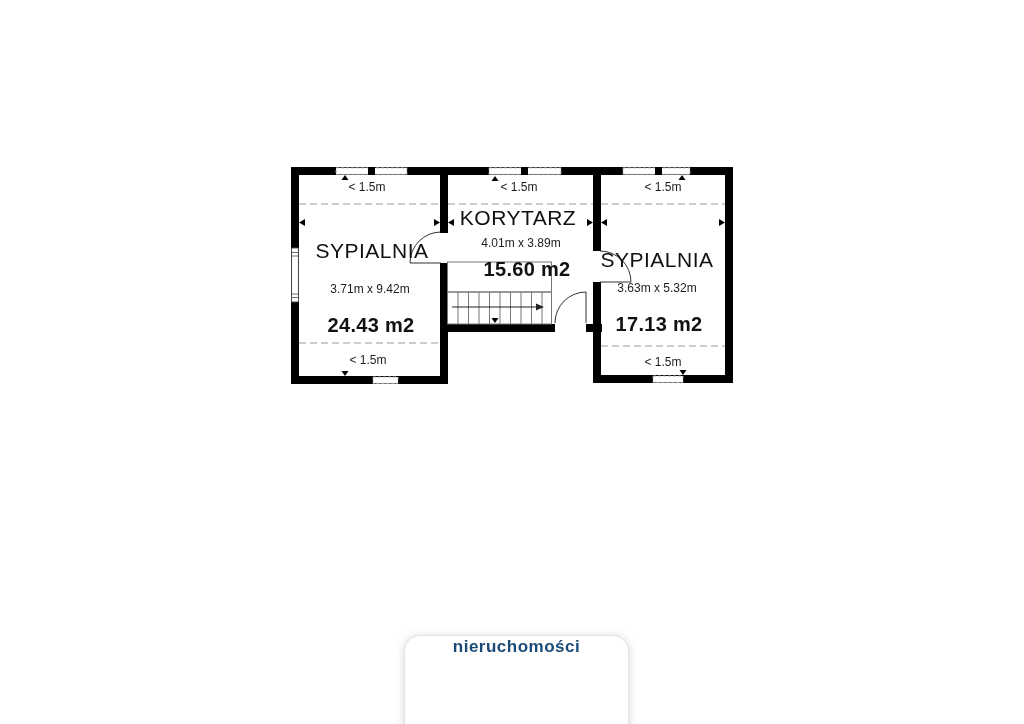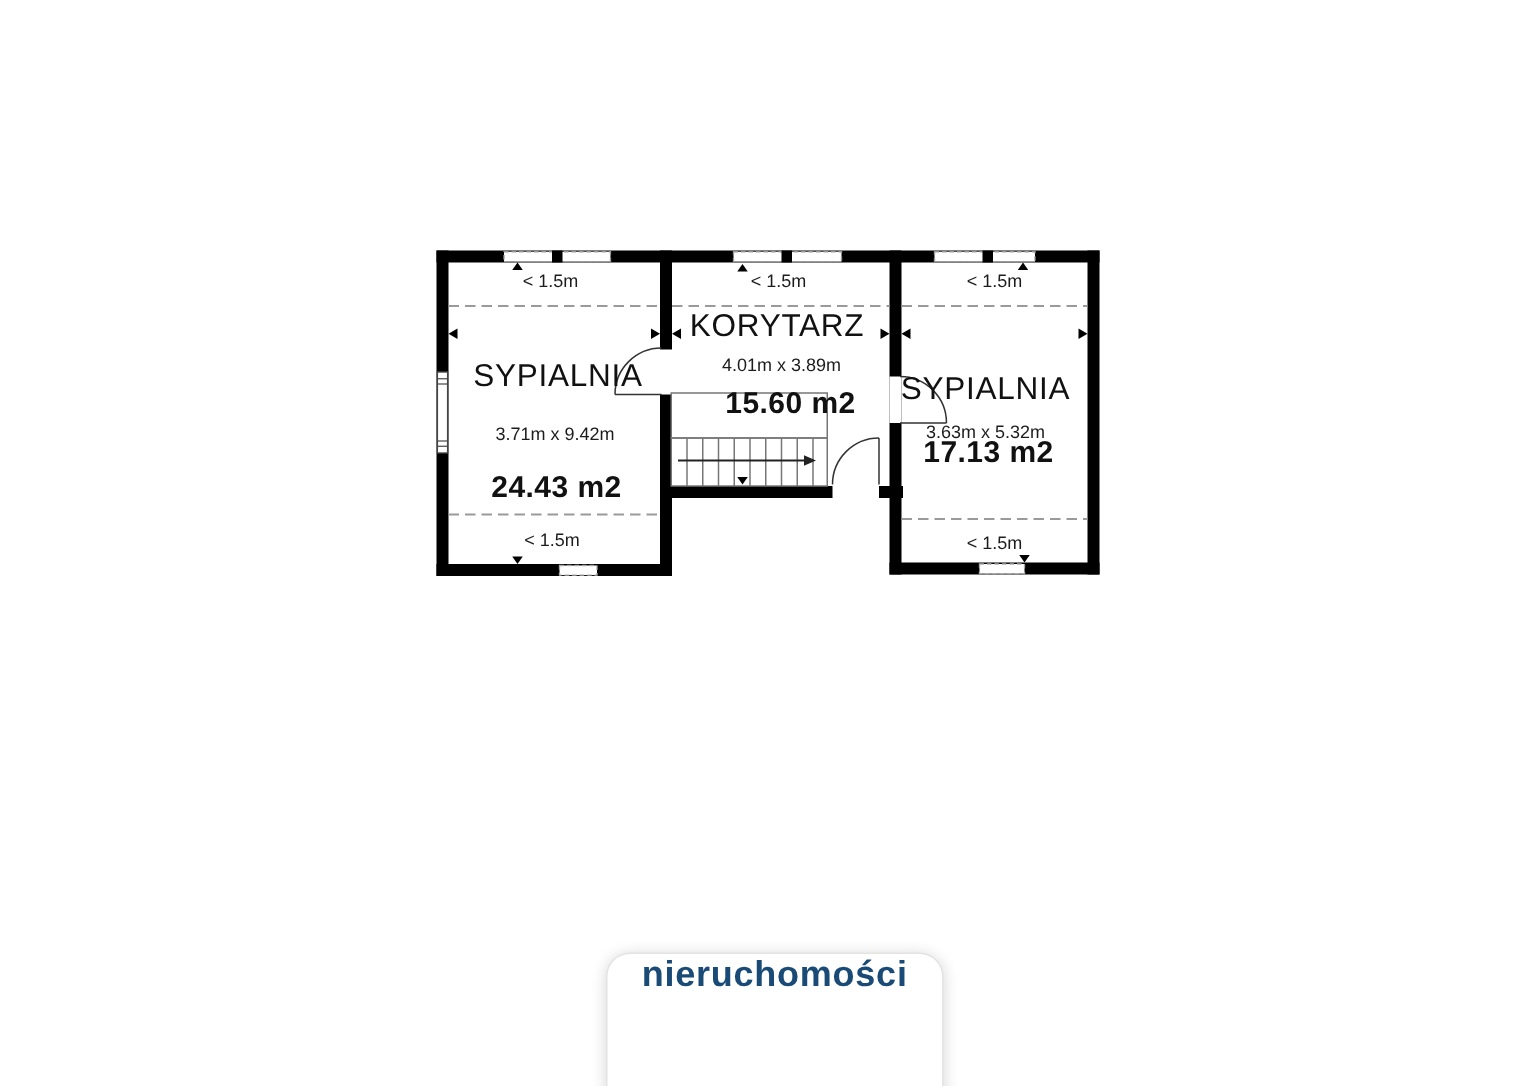--- a/index.html
+++ b/index.html
@@ -19,21 +19,21 @@
     position:absolute;left:404px;top:635px;width:223px;height:120px;
     background:#fff;border:1px solid #e3e3e3;border-radius:16px;
     box-shadow:0 1px 10px rgba(0,0,0,.16);text-align:center;
   }
   .brand{
     margin-top:17px;color:#e0182d;font-size:34px;font-weight:700;
     letter-spacing:2px;line-height:1;
   }
   .brand .reg{font-size:12px;vertical-align:14px;letter-spacing:0;}
   .tagline{
-    margin-top:2px;color:#1a4b77;font-size:24px;font-weight:700;
+    margin-top:2px;color:#1a4b77;font-size:17px;font-weight:700;
     letter-spacing:.5px;line-height:1;
   }
 </style>
 </head>
 <body>
 
 <div class="canvas">
 
   <svg class="plan-svg" width="1024" height="724" viewBox="0 0 1024 724">
 
@@ -146,20 +146,20 @@
   <div class="lbl sm" style="left:368px;top:354px">&lt; 1.5m</div>
 
   <div class="lbl sm" style="left:519px;top:181px">&lt; 1.5m</div>
   <div class="lbl room-name" style="left:518px;top:207px">KORYTARZ</div>
   <div class="lbl sm" style="left:521px;top:237px">4.01m x 3.89m</div>
   <div class="lbl room-area" style="left:527px;top:259px">15.60 m2</div>
 
   <div class="lbl sm" style="left:663px;top:181px">&lt; 1.5m</div>
   <div class="lbl room-name" style="left:657px;top:249px">SYPIALNIA</div>
   <div class="lbl sm" style="left:657px;top:282px">3.63m x 5.32m</div>
-  <div class="lbl room-area" style="left:659px;top:292px">17.13 m2</div>
+  <div class="lbl room-area" style="left:659px;top:314px">17.13 m2</div>
   <div class="lbl sm" style="left:663px;top:356px">&lt; 1.5m</div>
 
   <div class="logo-card">
     <div class="tagline">nieruchomości</div>
   </div>
 
 </div>
 
 </body></html>

